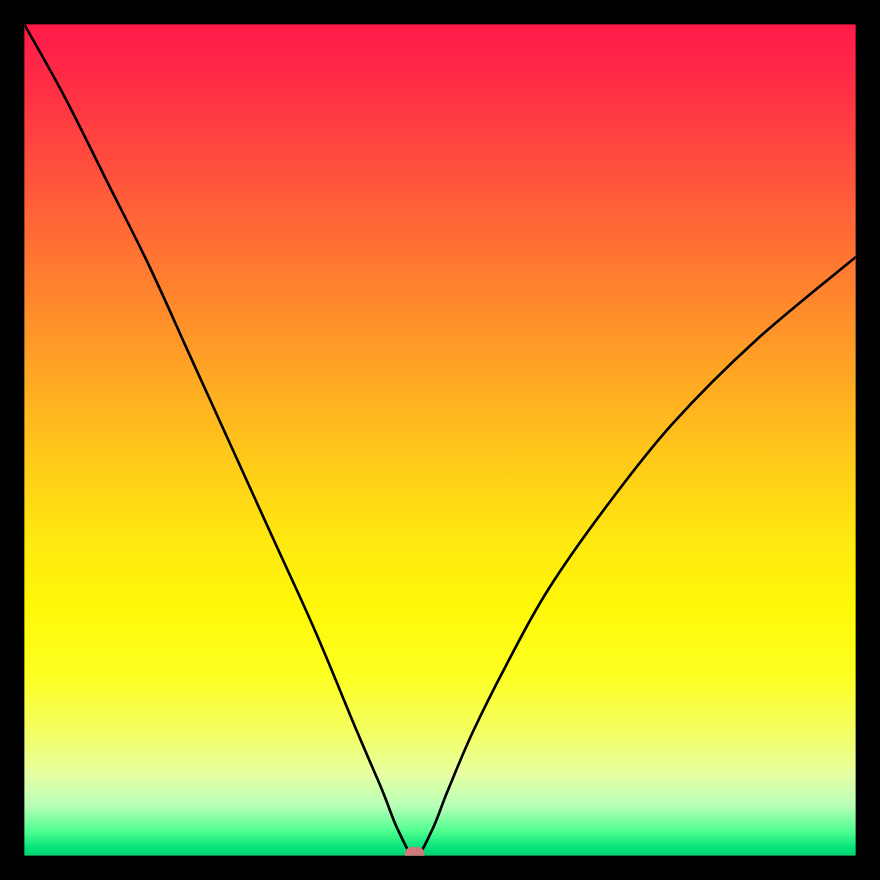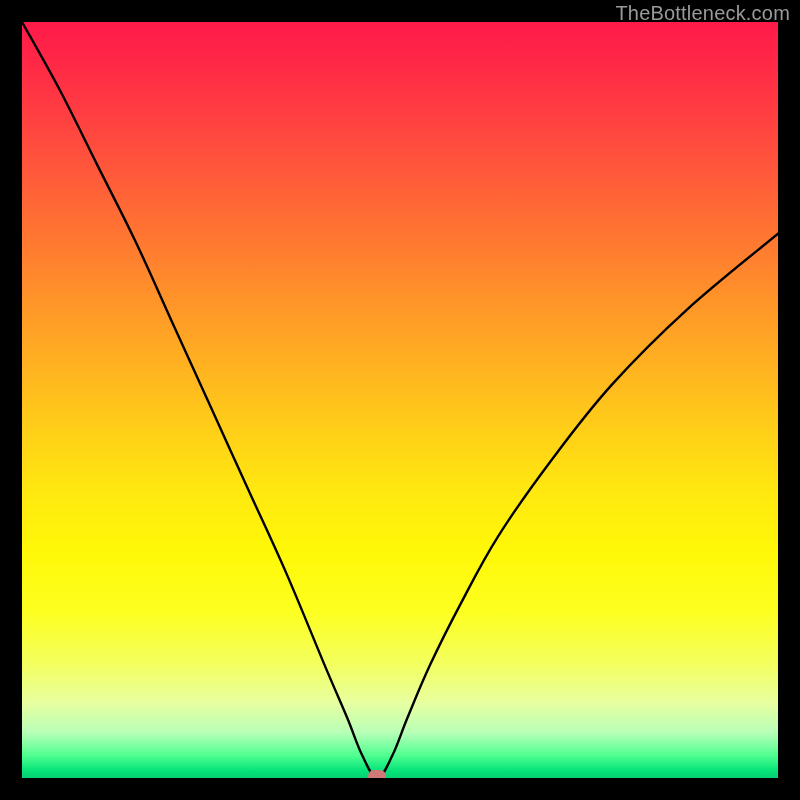--- a/index.html
+++ b/index.html
@@ -68,21 +68,20 @@
     color: #9a9a9a;
     font-size: 20px;
     font-weight: 500;
     letter-spacing: 0.2px;
     user-select: none;
   }
 </style>
 </head>
 <body>
 <div class="frame">
-  <div class="watermark">TheBottleneck.com</div>
   <div class="plot">
     <div class="gradient"></div>
     <svg class="curve" viewBox="0 0 756 756" preserveAspectRatio="none">
       <path id="curve-path" d="M 0,0 C 6.804,12.247199999999992 24.192000000000004,42.18479999999997 37.800000000000004,68.03999999999996 C 51.408,93.89519999999996 61.99200000000001,116.42399999999998 75.60000000000001,143.64 C 89.20800000000001,170.856 99.79199999999999,190.6632 113.39999999999999,219.24 C 127.008,247.81680000000003 137.592,272.46240000000006 151.20000000000002,302.40000000000003 C 164.80800000000002,332.3376 175.392,355.6224 189,385.56 C 202.608,415.4976 213.19199999999998,438.7824 226.79999999999998,468.71999999999997 C 240.408,498.65759999999995 250.99199999999996,520.5816 264.59999999999997,551.88 C 278.20799999999997,583.1784 291.51360000000005,616.7448 302.40000000000003,642.6 C 313.2864,668.4552 318.276,679.1904 325.08,695.52 C 331.88399999999996,711.8496 334.7568,722.4336000000001 340.2,733.32 C 345.6432,744.2064 349.8768,756 355.32,756 C 360.7632,756 364.9968,744.2064 370.44,733.32 C 375.8832,722.4336000000001 378.756,711.8496 385.56,695.52 C 392.36400000000003,679.1904 398.7144,663.0120000000001 408.24,642.6 C 417.7656,622.188 426.23279999999994,605.2536 438.47999999999996,582.12 C 450.7272,558.9864 459.95040000000006,539.9351999999999 476.28000000000003,514.0799999999999 C 492.6096,488.22479999999996 508.7879999999999,465.696 529.1999999999999,438.48 C 549.612,411.264 565.1856,390.096 589.6800000000001,362.88 C 614.1744000000001,335.664 635.3424,314.49600000000004 665.28,287.28000000000003 C 695.2176,260.064 739.6704,225.28800000000007 756,211.68000000000006" fill="none" stroke="#000" stroke-width="2.4" stroke-linecap="round" stroke-linejoin="round"></path>
     </svg>
     <div id="marker" class="marker" style="left: 355.32px; top: 754px;"></div>
   </div>
 </div>
 
 </body></html>

